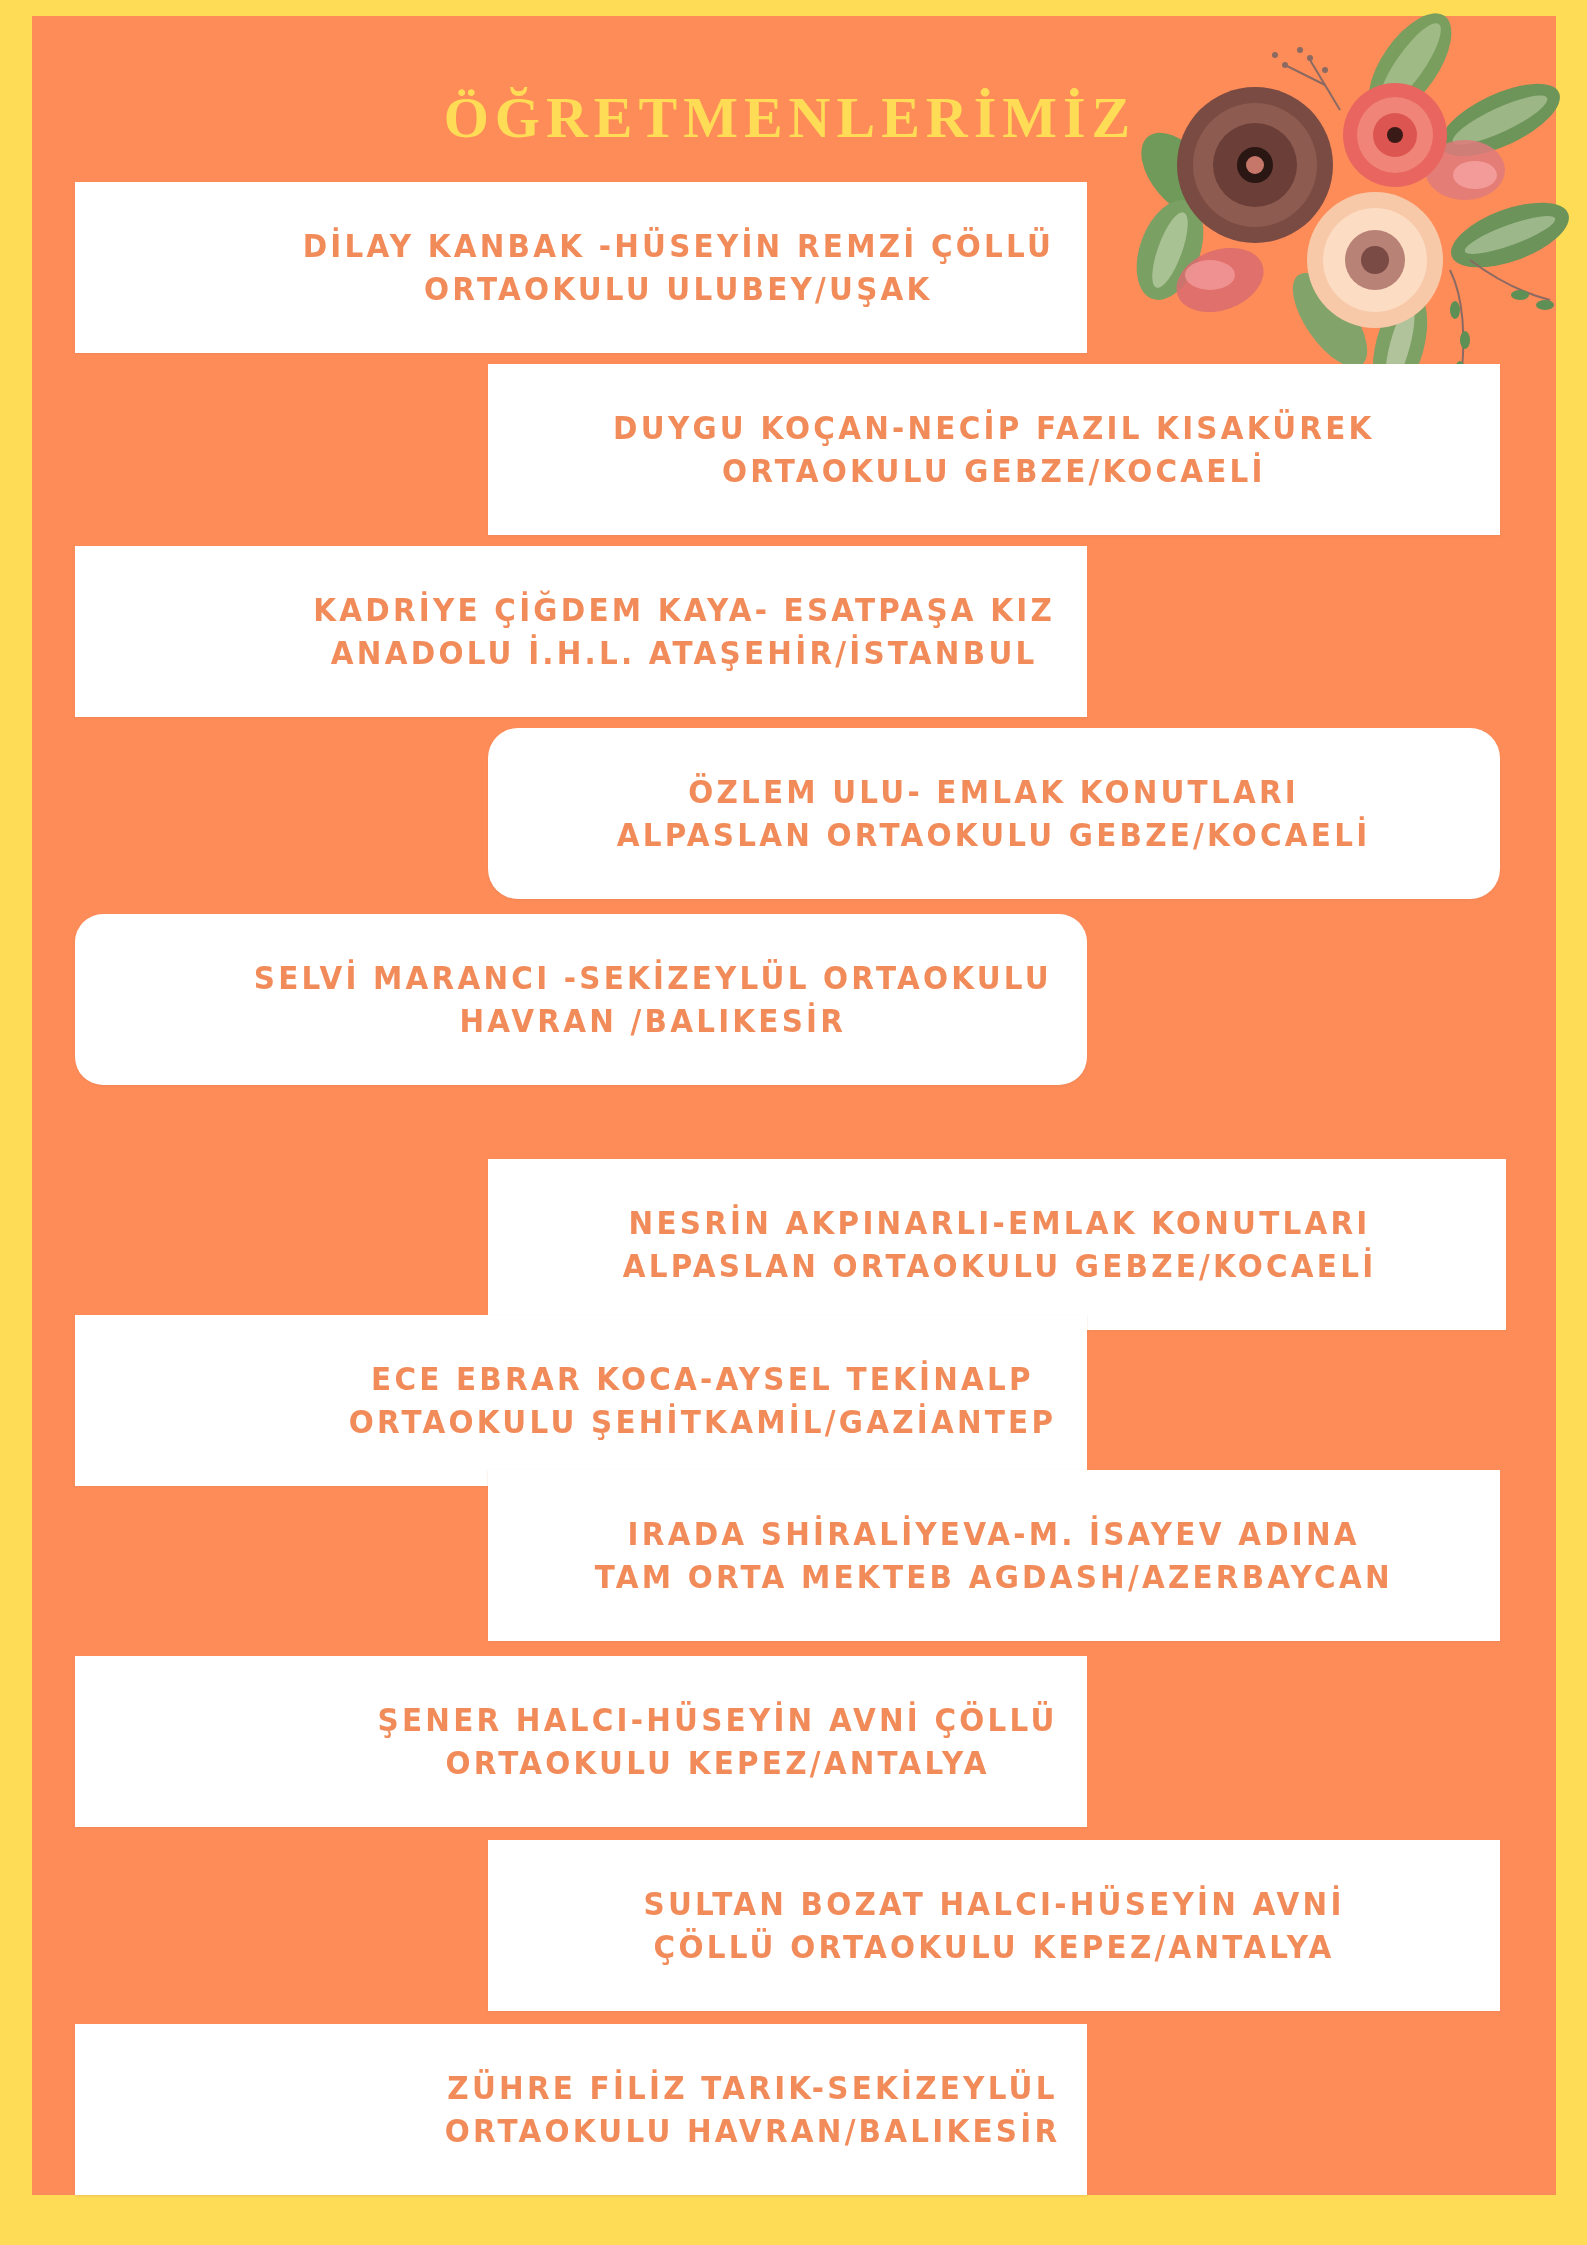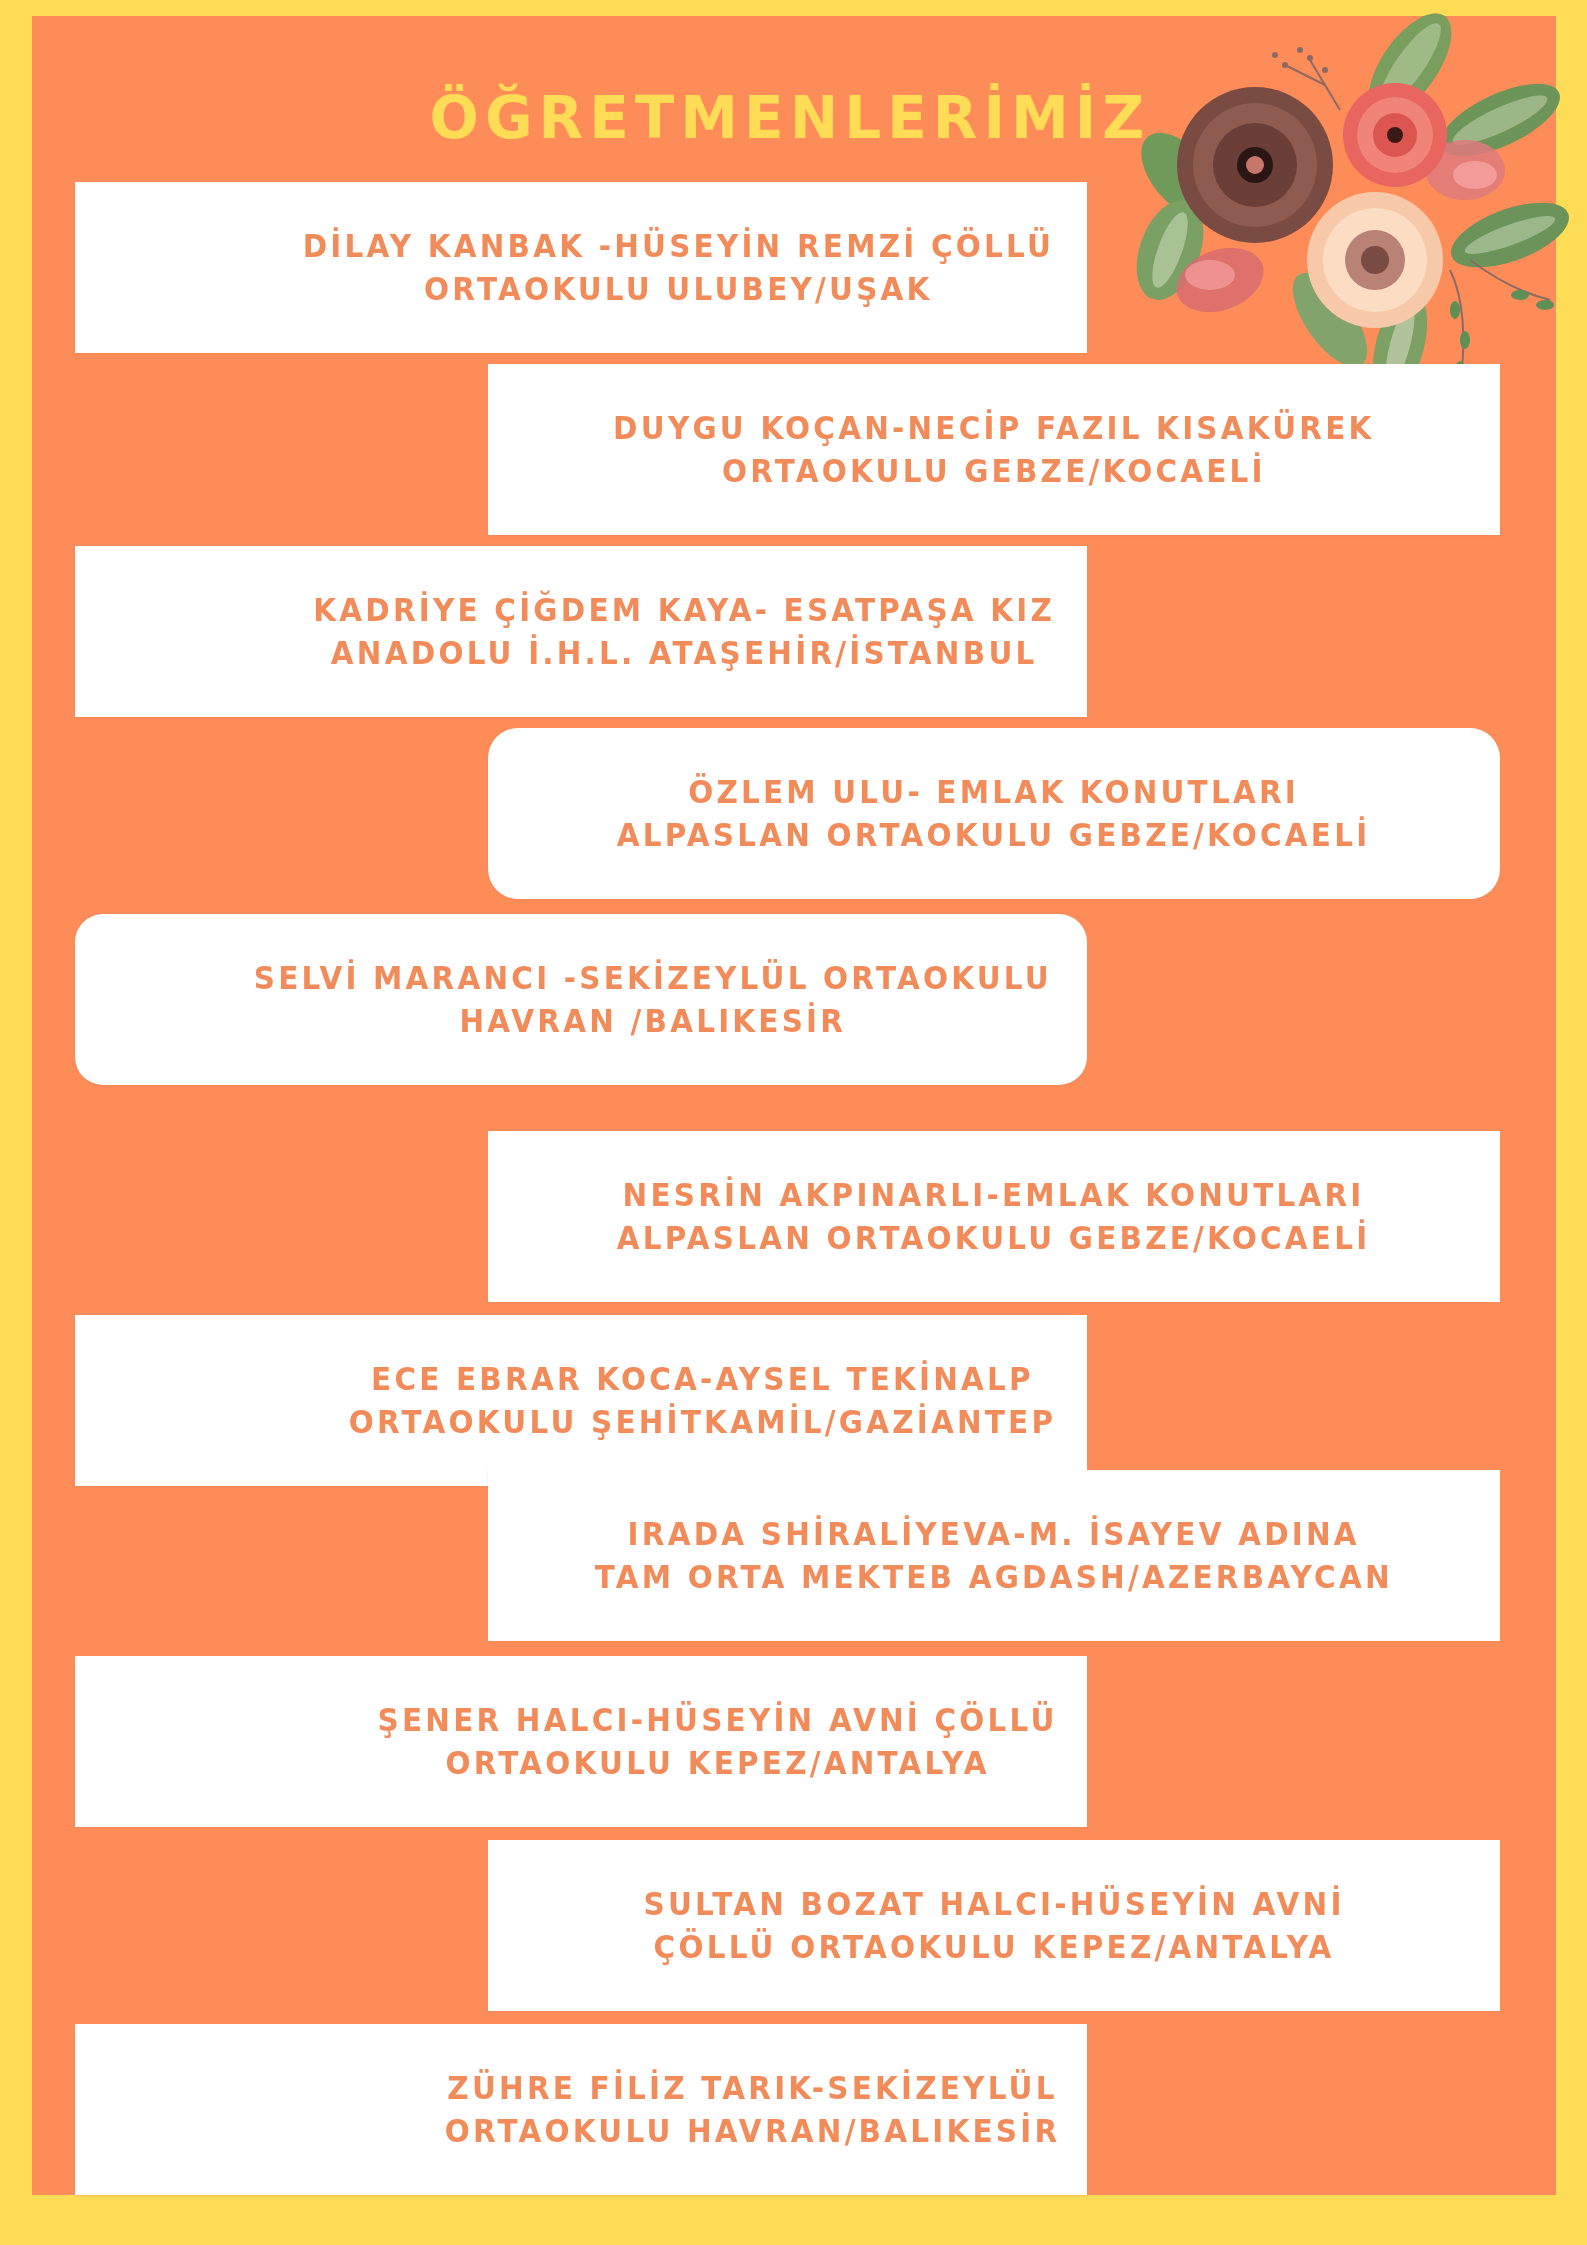--- a/index.html
+++ b/index.html
@@ -20,20 +20,21 @@
       position: absolute;
       left: 300px; top: 78px;
       width: 980px;
       text-align: center;
       color: #FFDC55;
       font-weight: bold;
       font-size: 58px;
       letter-spacing: 6px;
       line-height: 80px;
       white-space: nowrap;
+      font-family: Liberation Serif, serif;
     }
     .card {
       position: absolute;
       width: 1012px; height: 171px;
       background: #FFFFFF;
       display: flex; align-items: center; justify-content: center;
       box-shadow: 0 1px 2px rgba(200,120,80,0.25);
     }
     .card.left { left: 75px; justify-content: flex-end; }
     .card.right { left: 488px; }
@@ -158,21 +159,21 @@
   </div>
 </div>
 
 <div class="card left" style="top:914px;border-radius:28px;">
   <div class="card-text">
     <span class="card-line">SELVİ MARANCI -SEKİZEYLÜL ORTAOKULU</span>
     <span class="card-line">HAVRAN /BALIKESİR</span>
   </div>
 </div>
 
-<div class="card right" style="top:1131px;">
+<div class="card right" style="top:1159px;padding-left:6px;">
   <div class="card-text">
     <span class="card-line">NESRİN AKPINARLI-EMLAK KONUTLARI</span>
     <span class="card-line">ALPASLAN ORTAOKULU GEBZE/KOCAELİ</span>
   </div>
 </div>
 
 <div class="card left" style="top:1287px;margin-top:28px;">
   <div class="card-text">
     <span class="card-line">ECE EBRAR KOCA-AYSEL TEKİNALP</span>
     <span class="card-line">ORTAOKULU ŞEHİTKAMİL/GAZİANTEP</span>

